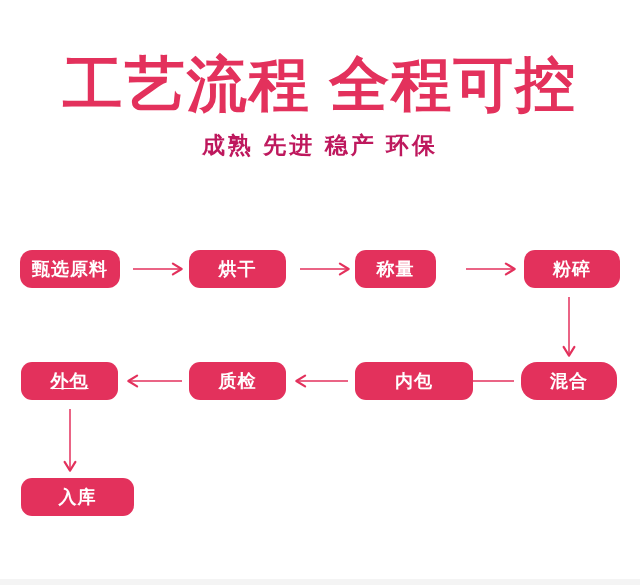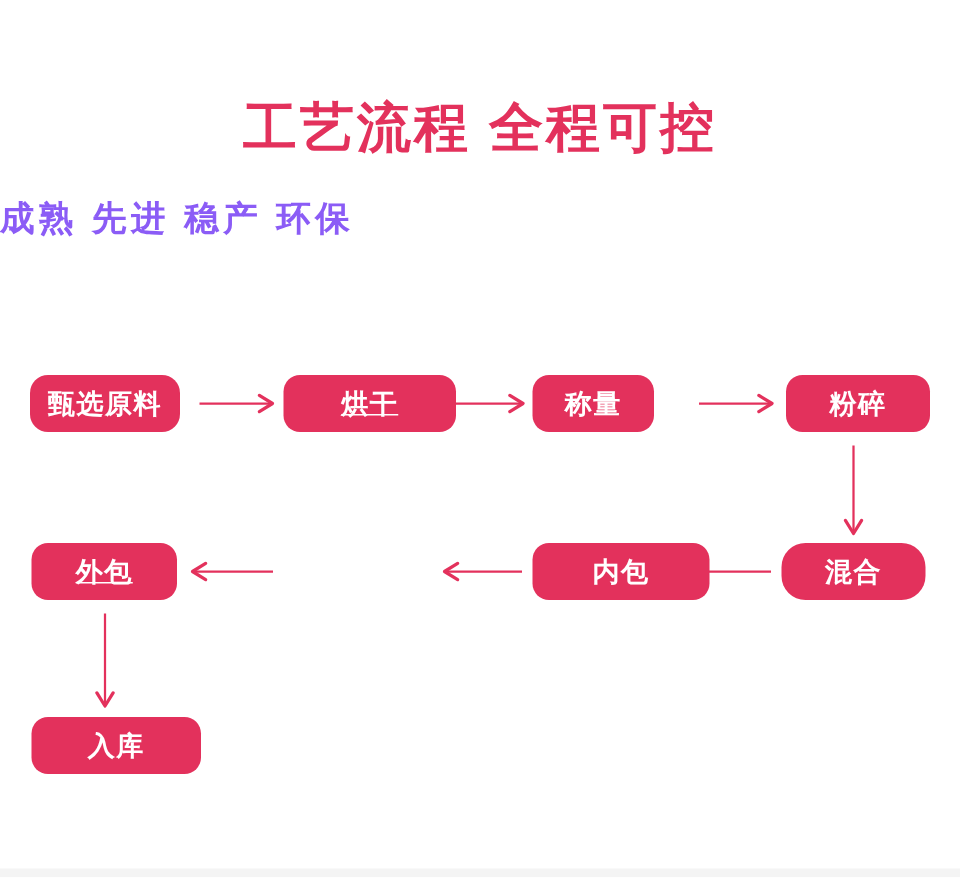--- a/index.html
+++ b/index.html
@@ -14,36 +14,37 @@
     height: 585px;
     background: #ffffff;
     overflow: hidden;
   }
   .title {
     position: absolute;
     top: 55px;
     left: 0;
     width: 640px;
     text-align: center;
-    font-size: 36px;
+    font-size: 60px;
     line-height: 60px;
     font-weight: 800;
     letter-spacing: 2px;
     color: #E3315C;
   }
   .subtitle {
     position: absolute;
     top: 131px;
     left: 0;
     width: 640px;
+    text-align: center;
     font-size: 23px;
     line-height: 28px;
     font-weight: 600;
     letter-spacing: 3px;
-    color: #8b5cf6;
+    color: #be185d;
   }
   .diagram {
     position: absolute;
     top: 0;
     left: 0;
     width: 640px;
     height: 585px;
   }
   .node {
     position: absolute;
@@ -54,21 +55,21 @@
     font-size: 18px;
     font-weight: 600;
     letter-spacing: 1px;
     display: flex;
     align-items: center;
     justify-content: center;
     box-sizing: border-box;
   }
   
   .n-select  { left: 20px;  top: 250px; width: 100px; border-radius: 12px; }
-  .n-dry     { left: 189px; top: 250px; width: 115px; text-decoration: underline; }
+  .n-dry     { left: 189px; top: 250px; width: 97px; }
   .n-weigh   { left: 355px; top: 250px; width: 81px; }
   .n-crush   { left: 524px; top: 250px; width: 96px; }
   
   .n-outer   { left: 21px;  top: 362px; width: 97px; text-decoration: underline; }
   .n-qc      { left: 189px; top: 362px; width: 97px; }
   .n-inner   { left: 355px; top: 362px; width: 118px; }
   .n-mix     { left: 521px; top: 362px; width: 96px; border-radius: 16px; }
   
   .n-store   { left: 21px;  top: 478px; width: 113px; }
   .arrows {
@@ -111,20 +112,21 @@
       <line x1="182" y1="381" x2="129" y2="381" stroke="#E3315C" stroke-width="1.5" marker-end="url(#ah)"></line>
       <line x1="70" y1="409" x2="70" y2="470" stroke="#E3315C" stroke-width="1.5" marker-end="url(#ah)"></line>
     </svg>
 
     <div class="node n-select">甄选原料</div>
     <div class="node n-dry">烘干</div>
     <div class="node n-weigh">称量</div>
     <div class="node n-crush">粉碎</div>
 
     <div class="node n-outer">外包</div>
+    <div class="node n-qc">质检</div>
     <div class="node n-inner">内包</div>
     <div class="node n-mix">混合</div>
 
     <div class="node n-store">入库</div>
 
   </div>
 
   <div class="bottom-strip"></div>
 
 </div>

